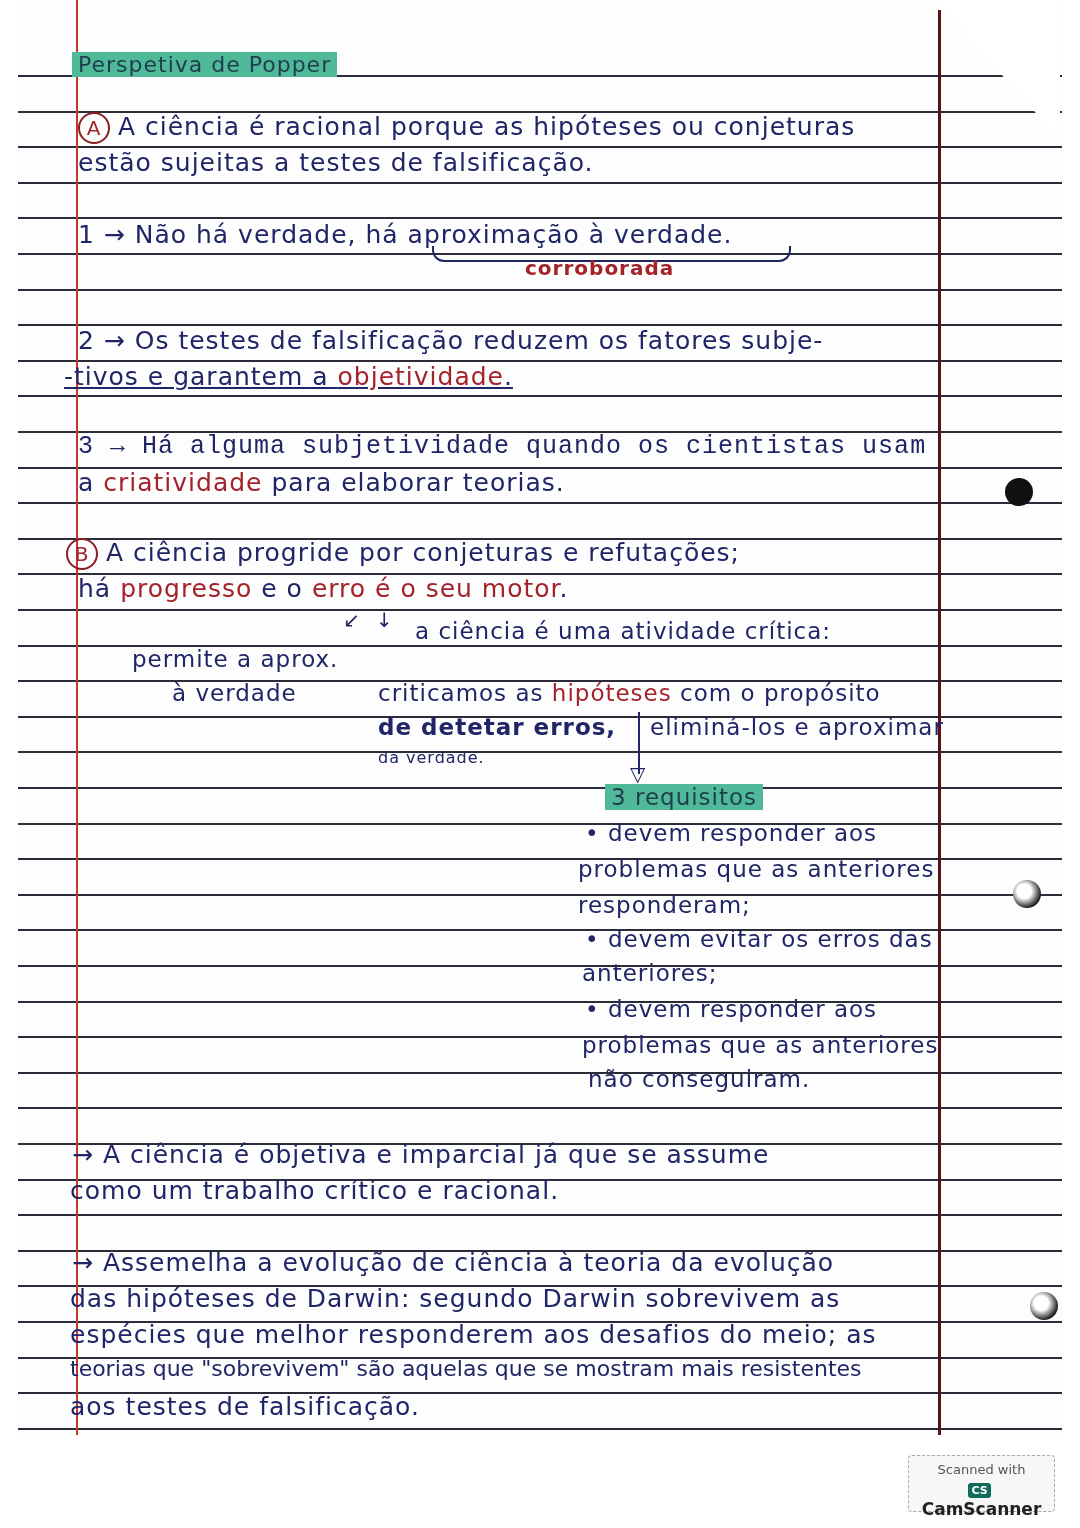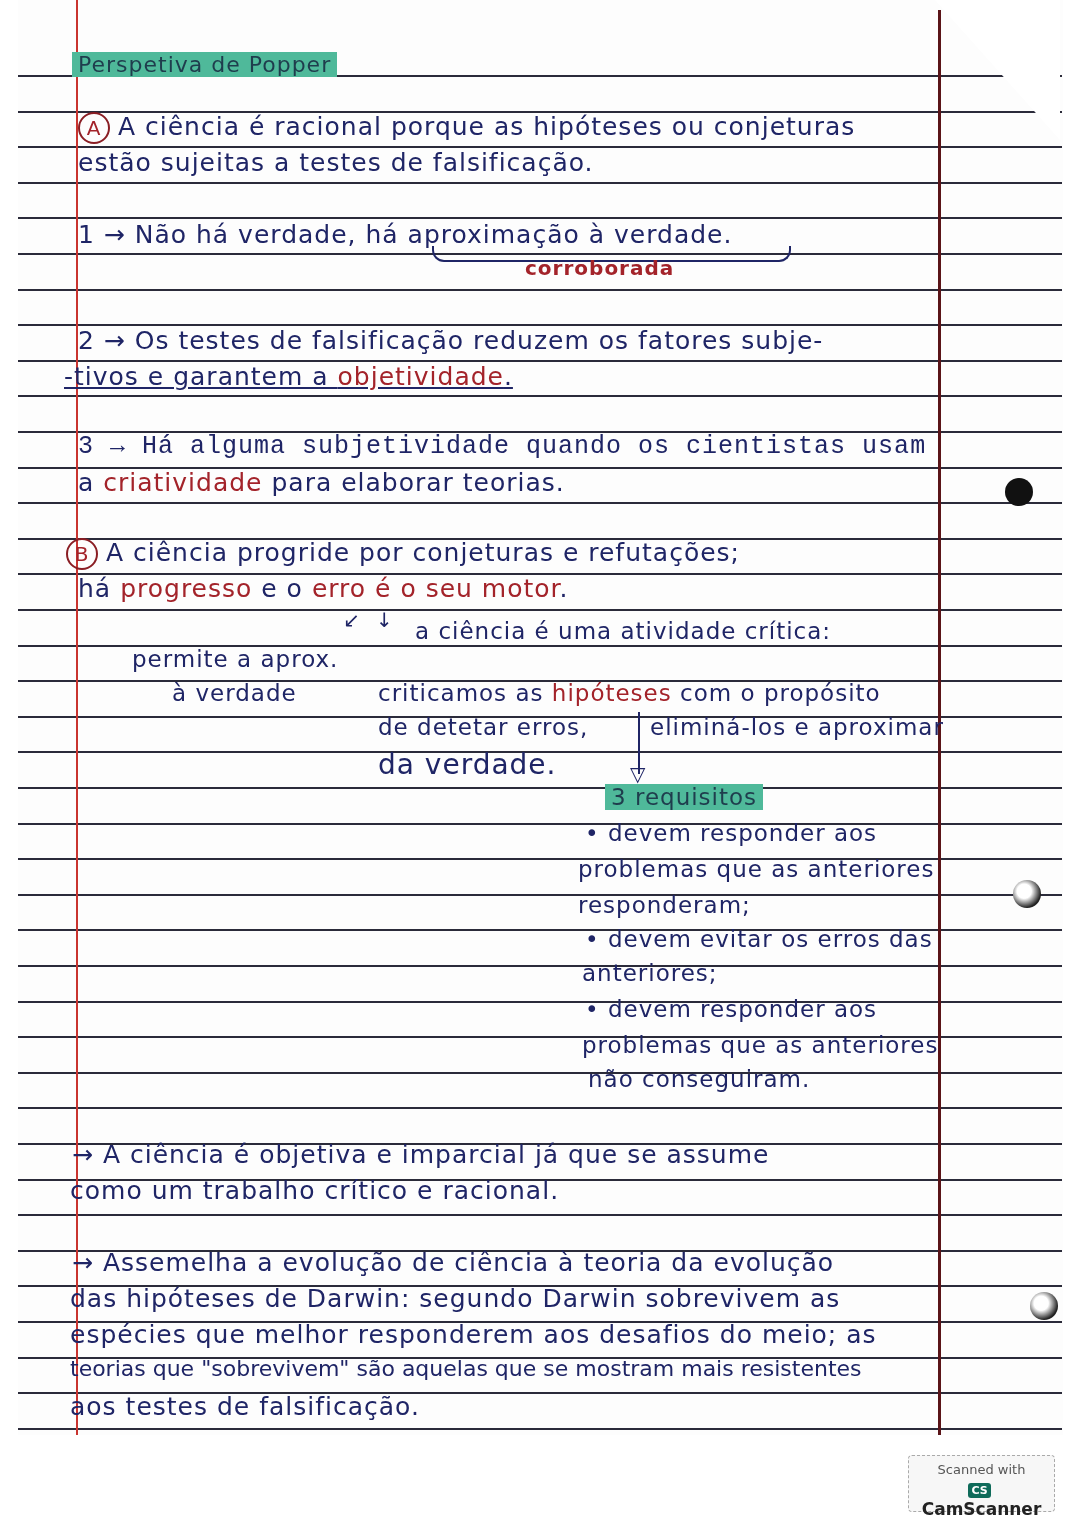--- a/index.html
+++ b/index.html
@@ -115,24 +115,24 @@
 <div class="arrow-d" style="left:343px;top:608px;">↙</div>
 <div class="arrow-d" style="left:376px;top:608px;">↓</div>
 
 <div class="t" style="left:132px;top:646px;font-size:23px;">permite a aprox.</div>
 <div class="t" style="left:172px;top:680px;font-size:23px;">à verdade</div>
 
 <div class="t" style="left:376px;top:618px;font-size:23px;margin-left:39px;">a ciência é uma atividade crítica:</div>
 <div class="t" style="left:378px;top:680px;font-size:23px;">
   <span>criticamos as </span><span class="red">hipóteses</span><span> com o propósito</span>
 </div>
-<div class="t" style="left:378px;top:714px;font-size:23px;">de detetar erros,</div>
+<div class="t" style="left:378px;top:714px;font-size:23px;font-weight:bold;">de detetar erros,</div>
 <div class="vline" style="left:638px;top:712px;height:62px;"></div>
 <div class="t" style="left:650px;top:714px;font-size:23px;">eliminá-los e aproximar</div>
-<div class="t" style="left:378px;top:748px;font-size:28px;">da verdade.</div>
+<div class="t" style="left:378px;top:748px;font-size:16px;">da verdade.</div>
 <div class="arrow-d" style="left:630px;top:762px;">▽</div>
 
 <div class="t" style="left:605px;top:784px;font-size:23px;border-radius:8px;">
   <span class="hl">3 requisitos</span>
 </div>
 <div class="t" style="left:585px;top:820px;font-size:23px;">• devem responder aos</div>
 <div class="t" style="left:578px;top:856px;font-size:23px;">problemas que as anteriores</div>
 <div class="t" style="left:578px;top:892px;font-size:23px;">responderam;</div>
 <div class="t" style="left:585px;top:926px;font-size:23px;">• devem evitar os erros das</div>
 <div class="t" style="left:582px;top:960px;font-size:23px;">anteriores;</div>

